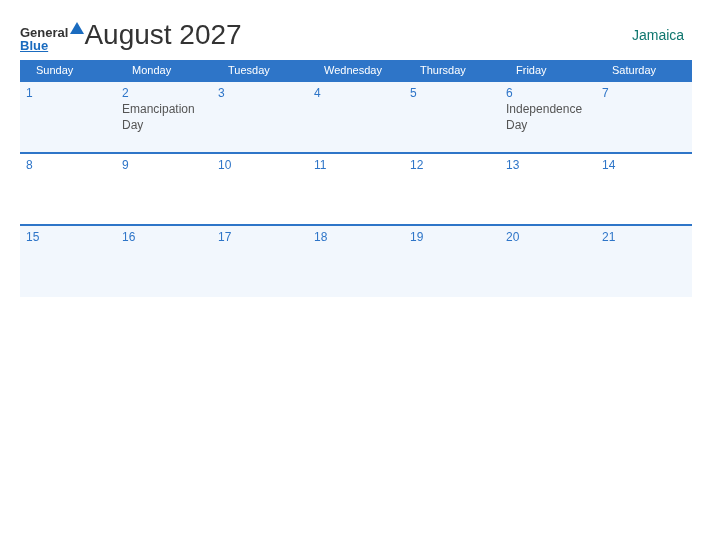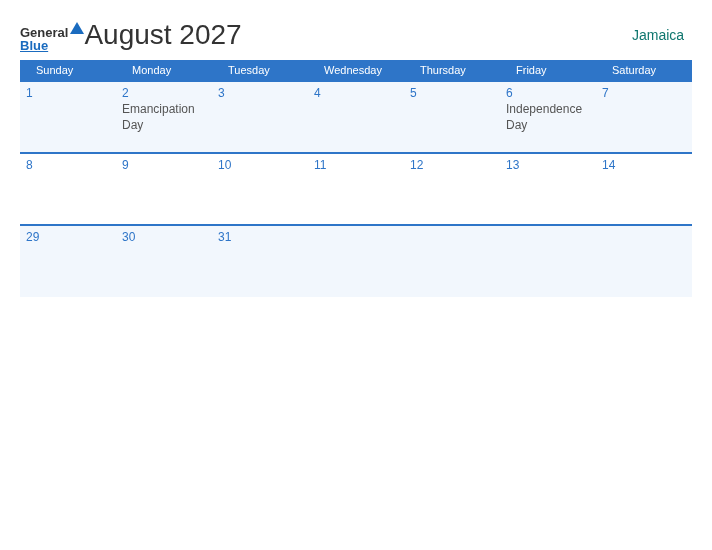--- a/index.html
+++ b/index.html
@@ -189,28 +189,36 @@
           </td>
           <td>
             <span class="day-num">13</span>
           </td>
           <td>
             <span class="day-num">14</span>
           </td>
         </tr>
         <tr>
           <td>
-            <span class="day-num">29</span>
-          </td>
-          <td>
-            <span class="day-num">30</span>
-          </td>
-          <td>
-            <span class="day-num">31</span>
-          </td>
-          <td></td>
-          <td></td>
-          <td></td>
-          <td></td>
+            <span class="day-num">15</span>
+          </td>
+          <td>
+            <span class="day-num">16</span>
+          </td>
+          <td>
+            <span class="day-num">17</span>
+          </td>
+          <td>
+            <span class="day-num">18</span>
+          </td>
+          <td>
+            <span class="day-num">19</span>
+          </td>
+          <td>
+            <span class="day-num">20</span>
+          </td>
+          <td>
+            <span class="day-num">21</span>
+          </td>
         </tr>
       </tbody>
   </table>
 </div>
 
 </body></html>

